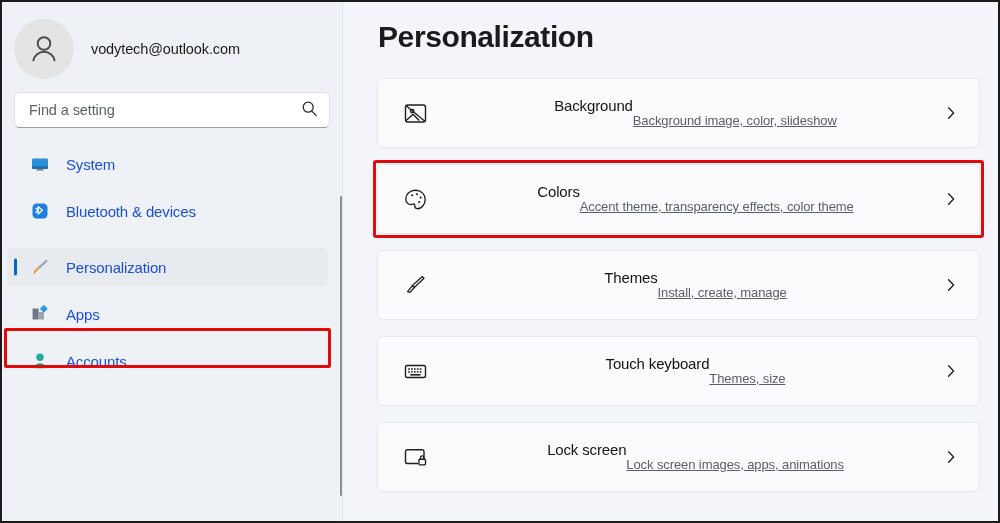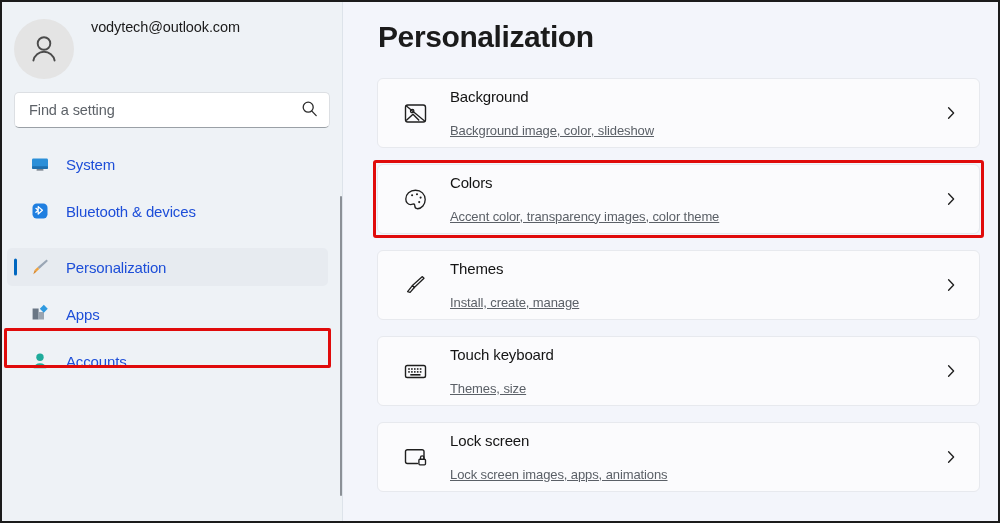--- a/index.html
+++ b/index.html
@@ -27,21 +27,21 @@
     position: relative;
     width: 341px;
     height: 100%;
     background: #eef2f6;
     flex: 0 0 341px;
     border-right: 1px solid #dde3ea;
   }
 
   .account-row {
     display: flex;
-    align-items: flex-start;
+    align-items: center;
     padding: 17px 0 0 12px;
     height: 76px;
   }
 
   .avatar {
     width: 60px;
     height: 60px;
     border-radius: 50%;
     background: #e4e4e4;
     display: flex;
@@ -187,21 +187,21 @@
   .card-icon {
     width: 28px;
     height: 28px;
     flex: 0 0 28px;
     display: flex;
     align-items: center;
     justify-content: center;
     margin-right: 21px;
   }
 
-  .card-text { flex: 1; display: flex; flex-direction: column; justify-content: center; }
+  .card-text { flex: 1; display: flex; justify-content: center; }
 
   .card-title {
     font-size: 15px;
     color: #141414;
     letter-spacing: -0.15px;
     line-height: 19px;
   }
 
   .card-sub {
     font-size: 13px;
@@ -361,21 +361,21 @@
           <svg width="25" height="25" viewBox="0 0 25 25">
             <path d="M12.5 3.2 C6.9 3.2 2.8 7.0 2.8 11.9 C2.8 15.5 5.3 17.6 7.7 17.6 C9.3 17.6 9.9 17.0 10.6 17.0 C11.6 17.0 11.8 17.8 11.8 18.8 C11.8 20.4 13.0 21.7 14.6 21.7 C18.6 21.7 22.2 17.6 22.2 12.6 C22.2 7.2 18.1 3.2 12.5 3.2 Z" fill="none" stroke="#1f1f1f" stroke-width="1.35" stroke-linejoin="round"></path>
             <circle cx="9.1" cy="8.3" r="1.05" fill="#1f1f1f"></circle>
             <circle cx="14.0" cy="7.3" r="1.05" fill="#1f1f1f"></circle>
             <circle cx="17.6" cy="10.6" r="1.05" fill="#1f1f1f"></circle>
             <circle cx="16.2" cy="15.1" r="1.05" fill="#1f1f1f"></circle>
           </svg>
         </span>
         <span class="card-text">
           <span class="card-title">Colors</span>
-          <span class="card-sub">Accent color, transparency images, color theme</span>
+          <span class="card-sub">Accent theme, transparency effects, color theme</span>
         </span>
         <span class="chevron">
           <svg width="14" height="14" viewBox="0 0 14 14">
             <path d="M4.6 1.8 L9.6 7 L4.6 12.2" fill="none" stroke="#1f1f1f" stroke-width="1.35" stroke-linecap="round" stroke-linejoin="round"></path>
           </svg>
         </span>
         <span class="hl-card"></span>
       </div>
 
       <div class="card">

